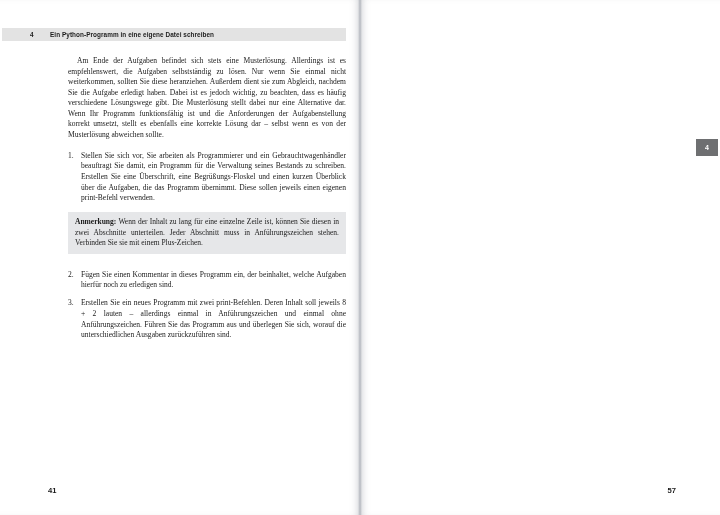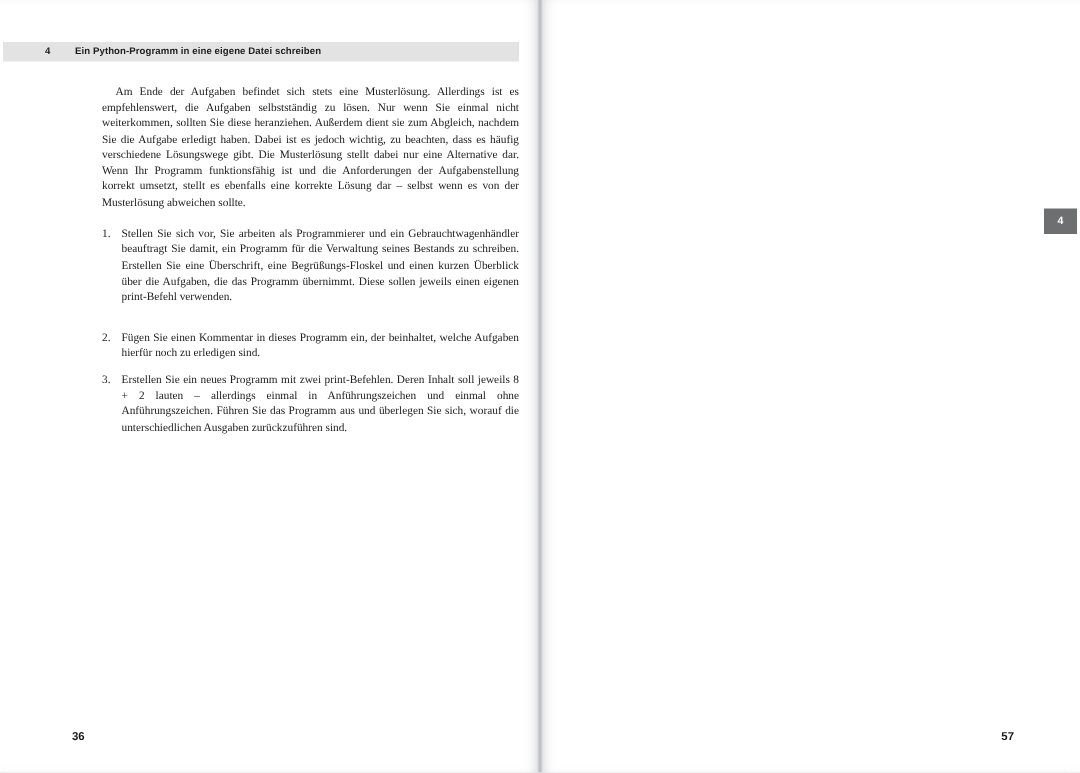--- a/index.html
+++ b/index.html
@@ -142,33 +142,37 @@
     <div class="body-col col-left">
 
       <p class="para">Am Ende der Aufgaben befindet sich stets eine Musterlösung. Allerdings ist es empfehlenswert, die Aufgaben selbstständig zu lösen. Nur wenn Sie einmal nicht weiterkommen, sollten Sie diese heranziehen. Außerdem dient sie zum Abgleich, nachdem Sie die Aufgabe erledigt haben. Dabei ist es jedoch wichtig, zu beachten, dass es häufig verschiedene Lösungswege gibt. Die Musterlösung stellt dabei nur eine Alternative dar. Wenn Ihr Programm funktionsfähig ist und die Anforderungen der Aufgabenstellung korrekt umsetzt, stellt es ebenfalls eine korrekte Lösung dar – selbst wenn es von der Musterlösung abweichen sollte.</p>
 
       <ol class="tasks">
         <li>
           <span>Stellen Sie sich vor, Sie arbeiten als Programmierer und ein Gebrauchtwagenhändler beauftragt Sie damit, ein Programm für die Verwaltung seines Bestands zu schreiben. Erstellen Sie eine Überschrift, eine Begrüßungs-Floskel und einen kurzen Überblick über die Aufgaben, die das Programm übernimmt. Diese sollen jeweils einen eigenen print-Befehl verwenden.</span>
         </li>
       </ol>
 
+      <div class="note-box">
+        <b>Anmerkung:</b>
+        <span>Wenn der Inhalt zu lang für eine einzelne Zeile ist, können Sie diesen in zwei Abschnitte unterteilen. Jeder Abschnitt muss in Anführungszeichen stehen. Verbinden Sie sie mit einem Plus-Zeichen.</span>
+      </div>
 
       <ol class="tasks" style="margin-top:16px;counter-reset:task 1;">
         <li>
           <span>Fügen Sie einen Kommentar in dieses Programm ein, der beinhaltet, welche Aufgaben hierfür noch zu erledigen sind.</span>
         </li>
         <li>
           <span>Erstellen Sie ein neues Programm mit zwei print-Befehlen. Deren Inhalt soll jeweils 8 + 2 lauten – allerdings einmal in Anführungszeichen und einmal ohne Anführungszeichen. Führen Sie das Programm aus und überlegen Sie sich, worauf die unterschiedlichen Ausgaben zurückzuführen sind.</span>
         </li>
       </ol>
 
     </div>
 
-    <div class="folio folio-left">36</div>
+    <div class="folio folio-left">41</div>
   </div>
 
   <div class="page page-right">
 
     <div class="thumb-tab">4</div>
     <div class="folio folio-right">57</div>
   </div>
 
   <div class="gutter"></div>
 </div>

